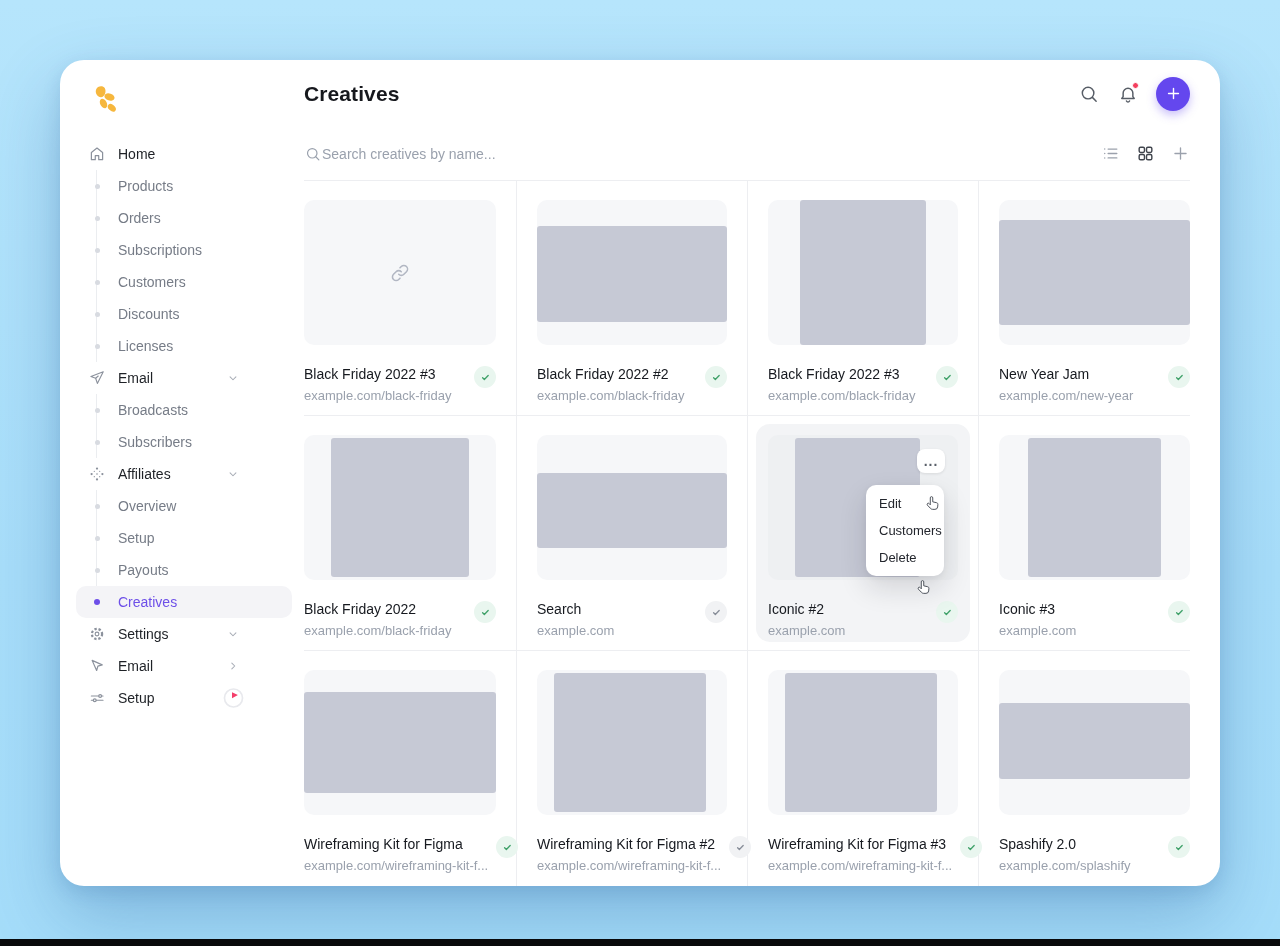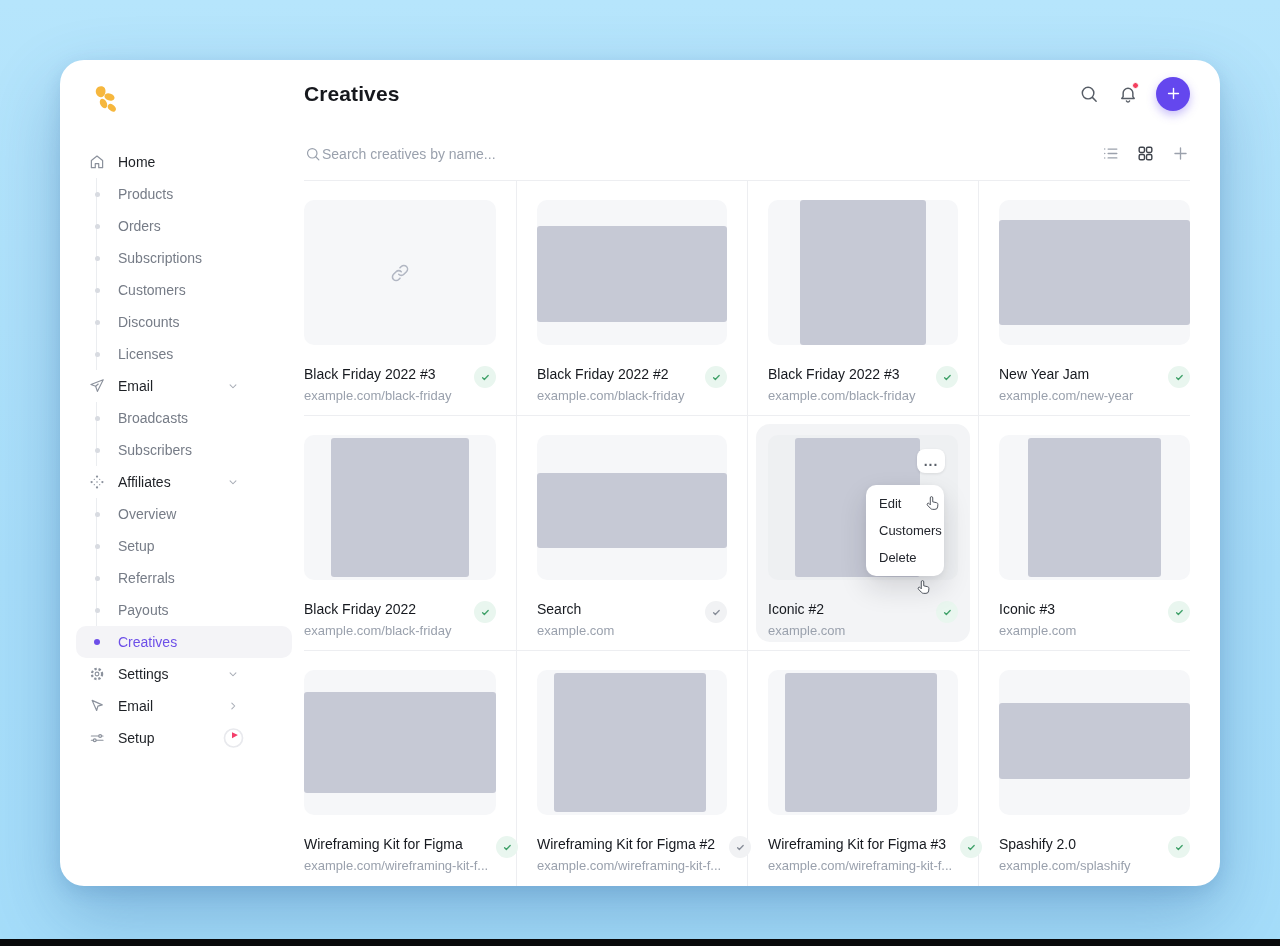--- a/index.html
+++ b/index.html
@@ -10,21 +10,21 @@
            background:linear-gradient(180deg,#b6e5fc 0%,#a8defa 60%,#a5ddfa 100%); overflow:hidden; }
   .bottom-strip { position:absolute; left:0; bottom:0; width:100%; height:7px; background:#08090b; z-index:9; }
 
   .app-window { position:absolute; left:60px; top:60px; width:1160px; height:826px;
                 background:#fff; border-radius:24px; overflow:hidden; display:flex;
                 box-shadow:0 30px 70px rgba(32,86,148,.30), 0 6px 18px rgba(32,86,148,.15); }
 
   
   .sidebar { width:244px; flex:none; padding-top:24px; }
   .logo { margin-left:30px; width:30px; height:32px; }
-  .sidebar nav { margin-top:30px; }
+  .sidebar nav { margin-top:22px; }
   .nav-item { position:relative; height:32px; display:flex; align-items:center;
               margin:0 12px 0 16px; padding-left:12px; border-radius:10px;
               font-size:14px; font-weight:500; color:#1e2126; cursor:pointer; }
   .nav-item.sub { font-weight:400; color:#767c87; }
   .nav-item.active { background:#f4f4f7; color:#6d4fe8; font-weight:500; }
   .nav-icon { width:18px; height:18px; color:#8b919c; flex:none; }
   .nav-icon svg { width:18px; height:18px; display:block; }
   .nav-label { margin-left:12px; white-space:nowrap; }
   .sub .nav-label { margin-left:30px; }
   .guide { position:absolute; left:20px; top:0; width:1px; height:32px; background:#ebedf0; }
@@ -208,25 +208,20 @@
             <span class="nav-label">Overview</span>
           </div>
           <div class="nav-item sub">
             <span class="guide"></span>
             <span class="ndot"></span>
             <span class="nav-label">Setup</span>
           </div>
           <div class="nav-item sub">
             <span class="guide"></span>
             <span class="ndot"></span>
-            <span class="nav-label">Referrals</span>
-          </div>
-          <div class="nav-item sub">
-            <span class="guide"></span>
-            <span class="ndot"></span>
             <span class="nav-label">Payouts</span>
           </div>
           <div class="nav-item sub active">
             <span class="ndot purple"></span>
             <span class="nav-label">Creatives</span>
           </div>
           <div class="nav-item">
             <span class="nav-icon">
               <svg viewBox="0 0 24 24" fill="none" stroke="currentColor">
                 <circle cx="12" cy="12" r="6.8" stroke-width="3" stroke-dasharray="3.1 2.45"></circle>

